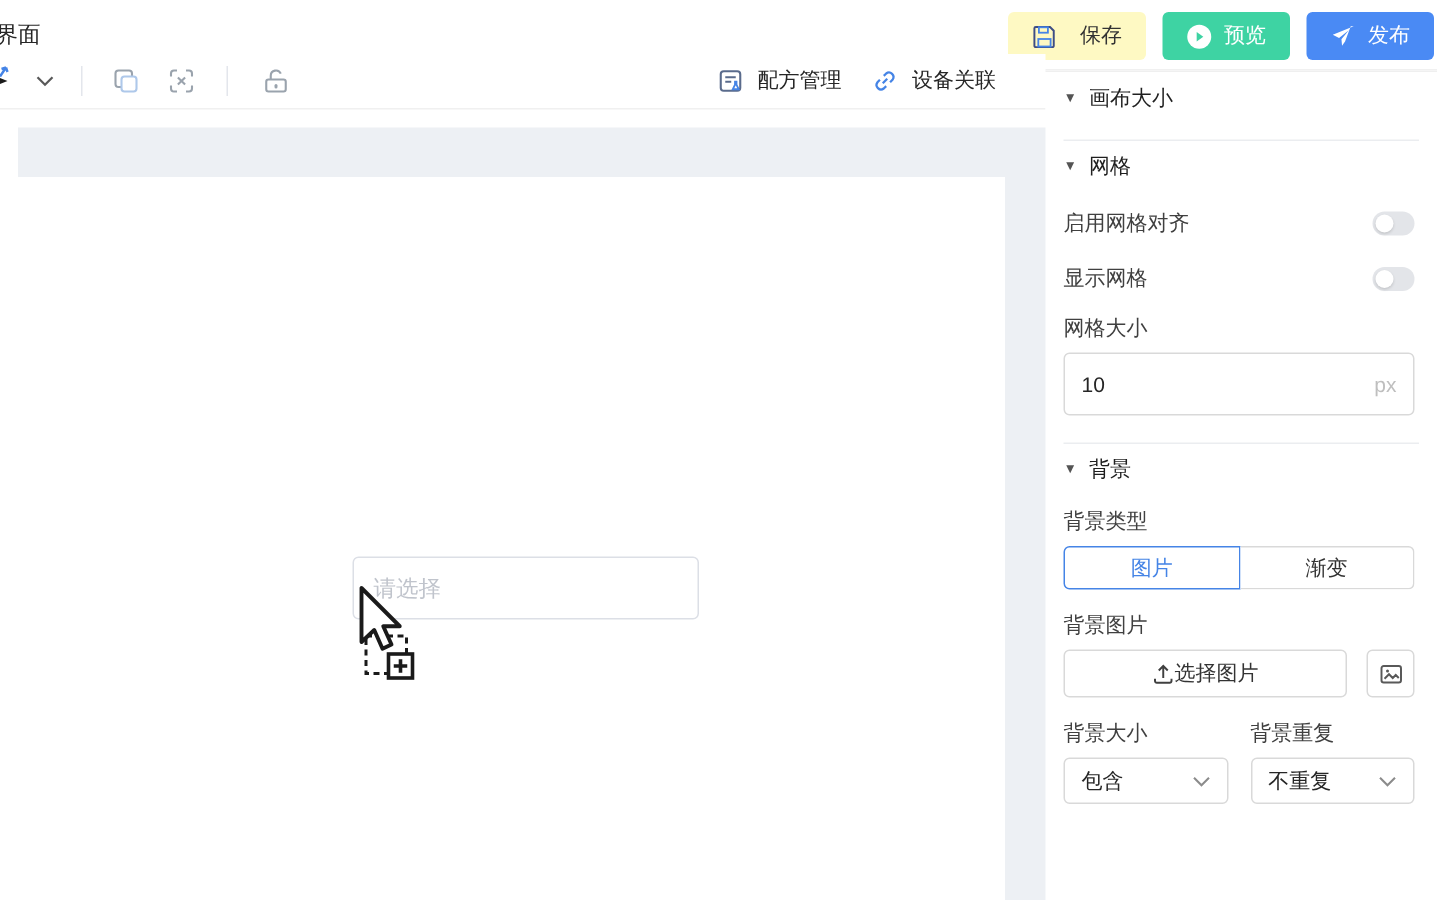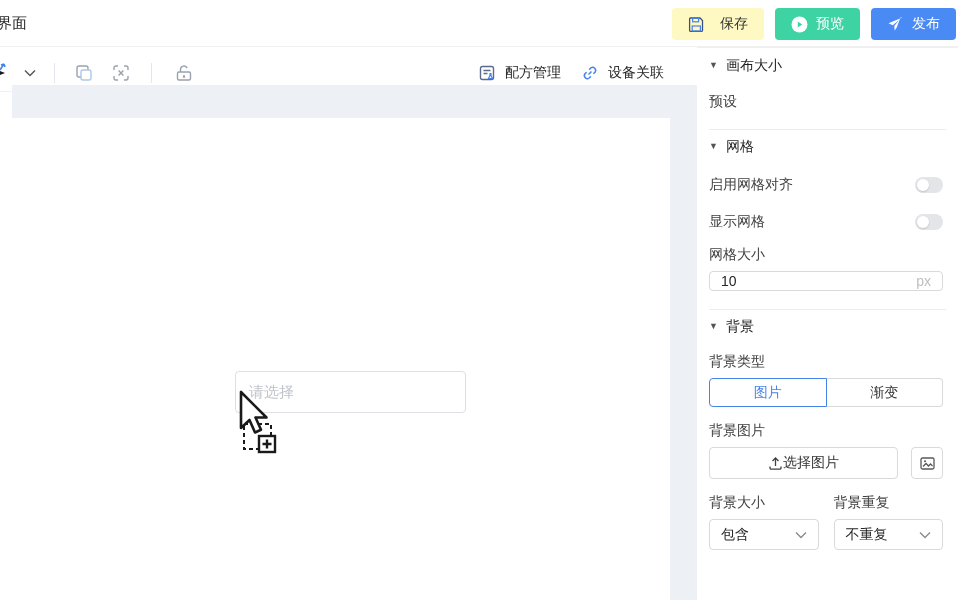--- a/index.html
+++ b/index.html
@@ -12,21 +12,21 @@
     border-bottom:1px solid #f0f0f0; display:flex; align-items:center; }
   .page-title { font-size:15px; color:#262626; margin-left:-3px; white-space:nowrap; }
   .header-actions { position:absolute; right:2px; top:8px; display:flex; gap:11px; align-items:center; }
   .btn { height:32px; border-radius:4px; display:flex; align-items:center; gap:8px;
     padding:0 16px; font-size:14px; cursor:pointer; border:none; white-space:nowrap; }
   .btn-save { background:#fef9c3; color:#333;gap:15px; }
   .btn-preview { background:#3ed3a3; color:#fff; }
   .btn-publish { background:#4a8af4; color:#fff; }
 
   
-  .toolbar { position:absolute; top:55px; left:0; width:697px; height:37px; background:#fff;
+  .toolbar { position:absolute; top:36px; left:0; width:697px; height:37px; background:#fff;
     border-bottom:1px solid #f0f0f0; display:flex; align-items:center; }
   .tb-left { display:flex; align-items:center; height:100%; }
   .tb-divider { width:1px; height:20px; background:#e3e6ec; margin:0 11px; }
   .tb-icon { display:flex; align-items:center; justify-content:center; width:26px; height:26px; cursor:pointer; }
   .tb-right { margin-left:auto; display:flex; align-items:center; gap:20px; padding-right:33px; }
   .tb-action { display:flex; align-items:center; gap:9px; font-size:14px; color:#262626; cursor:pointer; white-space:nowrap; }
 
   
   .workspace { position:absolute; top:85px; left:12px; width:697px; height:515px; background:#edf0f4; }
   .canvas { position:absolute; top:33px; left:0; width:658px; height:482px; background:#fff; }
@@ -43,21 +43,21 @@
   .p-label { font-size:14px; color:#404040; }
   .p-divider { border-top:1px solid #ebedf0; margin:18px -3px 0 0; }
   .select-box { height:31px; border:1px solid #d9d9d9; border-radius:4px; background:#fff;
     display:flex; align-items:center; padding:0 11px; cursor:pointer; }
   .select-box .val { font-size:14px; color:#262626; }
   .select-box .chev { margin-left:auto; display:flex; }
   .toggle-row { display:flex; align-items:center; justify-content:space-between; }
   .toggle { width:28px; height:16px; border-radius:8px; background:#e3e5e9; position:relative; cursor:pointer; }
   .toggle .knob { position:absolute; left:2px; top:2px; width:12px; height:12px; border-radius:50%;
     background:#fff; box-shadow:0 1px 2px rgba(0,0,0,.15); }
-  .input-box { height:20px; border:1px solid #d9d9d9; border-radius:4px; background:#fff;
+  .input-box { height:42px; border:1px solid #d9d9d9; border-radius:4px; background:#fff;
     display:flex; align-items:center; padding:0 11px; }
   .input-box .val { font-size:14px; color:#262626; }
   .input-box .suffix { margin-left:auto; font-size:14px; color:#bfbfbf; }
   .segmented { display:flex; height:29px; }
   .seg { flex:1; display:flex; align-items:center; justify-content:center; font-size:14px; cursor:pointer; background:#fff; }
   .seg-active { border:1px solid #4584e6; color:#4584e6; border-radius:4px 0 0 4px; }
   .seg-idle { border:1px solid #d9d9d9; border-left:none; color:#333; border-radius:0 4px 4px 0; }
   .img-row { display:flex; gap:13px; align-items:center; }
   .btn-upload { flex:1; height:32px; border:1px solid #d9d9d9; border-radius:4px; background:#fff;
     display:flex; align-items:center; justify-content:center; font-size:14px; color:#333; cursor:pointer; }
@@ -180,21 +180,20 @@
       </div>
     </div>
   </div>
 
   <div class="panel">
 
     <div class="sec-head mt9">
       <span class="tri">▼</span>
       <span>画布大小</span>
     </div>
-    <div class="p-label mt18">预设</div>
 
     <div class="p-divider"></div>
 
     <div class="sec-head mt8">
       <span class="tri">▼</span>
       <span>网格</span>
     </div>
     <div class="toggle-row mt20">
       <span class="p-label">启用网格对齐</span>
       <span class="toggle">

